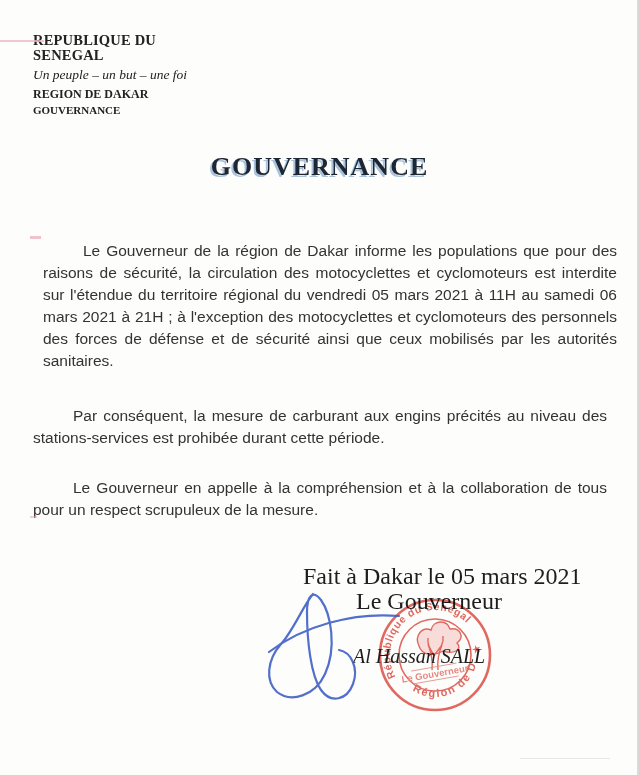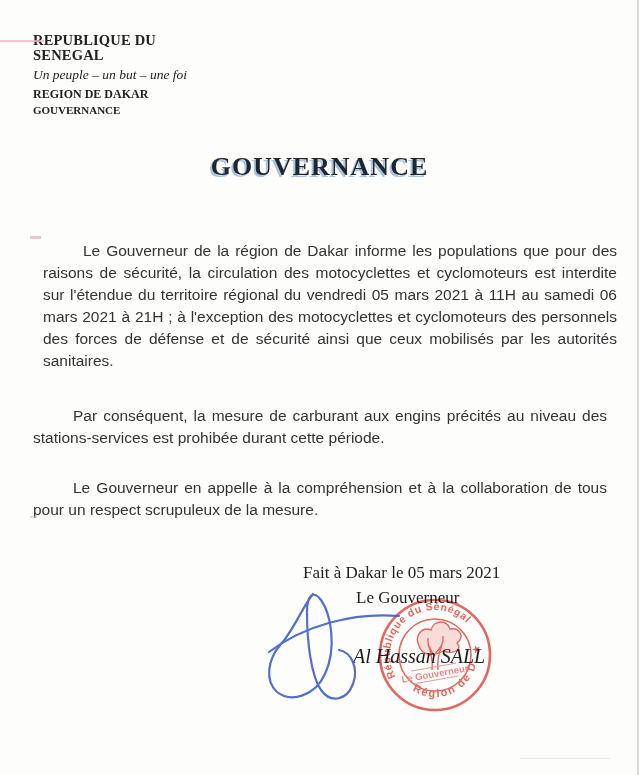--- a/index.html
+++ b/index.html
@@ -31,21 +31,21 @@
   .para{
     position:absolute;left:33px;width:574px;
     font-family:"Liberation Sans", sans-serif;
     font-size:15.5px;line-height:22px;color:#333;
     text-align:justify;text-indent:40px;margin:0;
   }
   .p1{top:240px;margin-left:10px;}
   .p2{top:405px;}
   .p3{top:477px;}
   
-  .closing-line{position:absolute;font-size:17px;color:#1e1e1e;white-space:nowrap;}
+  .closing-line{position:absolute;font-size:24px;color:#1e1e1e;white-space:nowrap;}
   .c-date{left:303px;top:563px;}
   .c-title{left:356px;top:588px;}
   .c-name{left:353px;top:645px;font-size:20px;z-index:3;font-style:italic;}
   
   .stamp-svg{position:absolute;left:372px;top:594px;z-index:2;mix-blend-mode:multiply;opacity:.85;}
   .sig-svg{position:absolute;left:263px;top:586px;z-index:4;}
   
   .artifact{position:absolute;pointer-events:none;}
   .a-pink-top{left:0;top:40px;width:44px;height:2px;background:#efb9c2;opacity:.8;}
   .a-pink-p1{left:30px;top:236px;width:11px;height:3px;background:#e9aab6;opacity:.7;}

